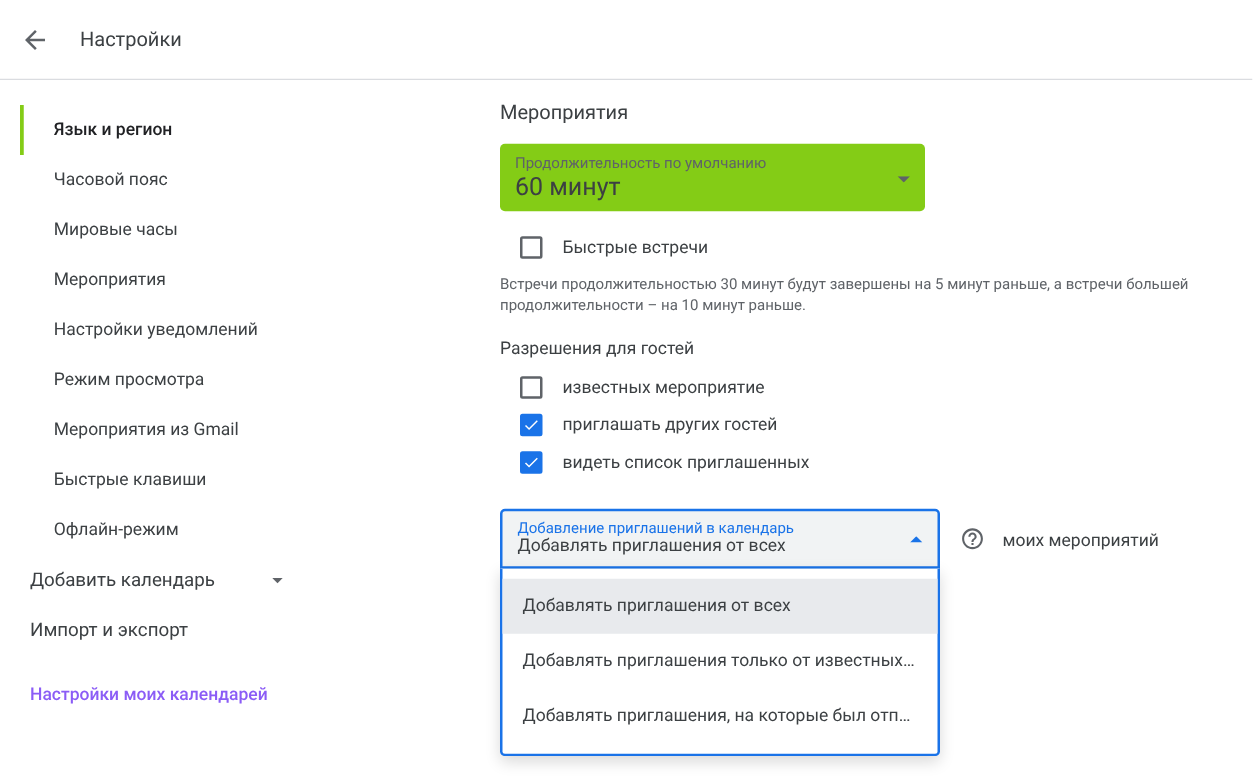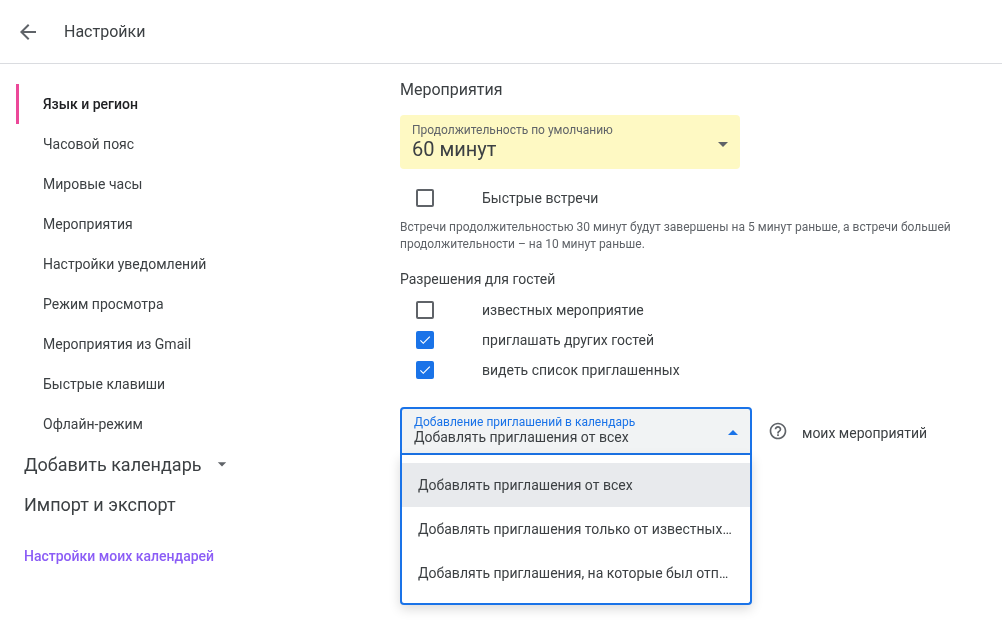--- a/index.html
+++ b/index.html
@@ -63,32 +63,32 @@
     height: 40px;
     display: flex;
     align-items: center;
     padding-left: 24px;
     cursor: pointer;
     font-size: 14px;
     color: #3c4043;
     border-left: 3px solid transparent;
   }
   .sidebar-sub-item.selected {
-    border-left: 3px solid #ec4899;
+    border-left: 3px solid #84cc16;
     color: #202124;
     font-weight: 500;
   }
   .sidebar-item2 {
     display: flex;
     align-items: center;
     justify-content: space-between;
     height: 40px;
     padding: 0 28px 0 24px;
     cursor: pointer;
-    font-size: 18px;
+    font-size: 15px;
     color: #3c4043;
   }
   .sidebar-section-title {
     padding: 24px 24px 8px 24px;
     font-size: 14px;
     color: #8b5cf6;
     font-weight: 500;
   }
   .chevron { display:inline-flex; }
   .content {
@@ -98,21 +98,21 @@
     position: relative;
   }
   .section-title {
     font-size: 16px;
     color: #3c4043;
     font-weight: 400;
     margin-bottom: 16px;
   }
   .select-box {
     width: 340px;
-    background: #fef9c3;
+    background: #84cc16;
     border-radius: 4px;
     padding: 8px 12px;
     display: flex;
     align-items: center;
     justify-content: space-between;
     cursor: pointer;
     margin-bottom: 20px;
   }
   .select-box .inner { display:flex; flex-direction: column; }
   .select-label-small {
@@ -121,21 +121,20 @@
   }
   .select-value {
     font-size: 20px;
     color: #3c4043;
   }
   .checkbox-row {
     display: flex;
     align-items: center;
     margin-bottom: 12px;
     padding-left: 16px;
-    gap: 32px;
   }
   .checkbox {
     width: 18px; height: 18px;
     border: 2px solid #5f6368;
     border-radius: 2px;
     margin-right: 16px;
     display:flex; align-items:center; justify-content:center;
     cursor: pointer;
   }
   .checkbox.checked {

